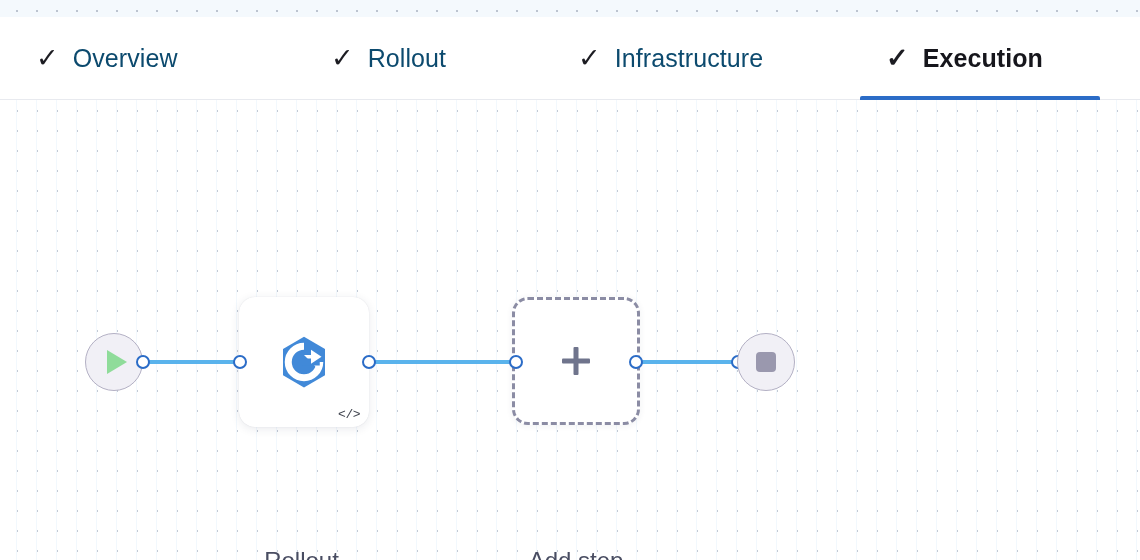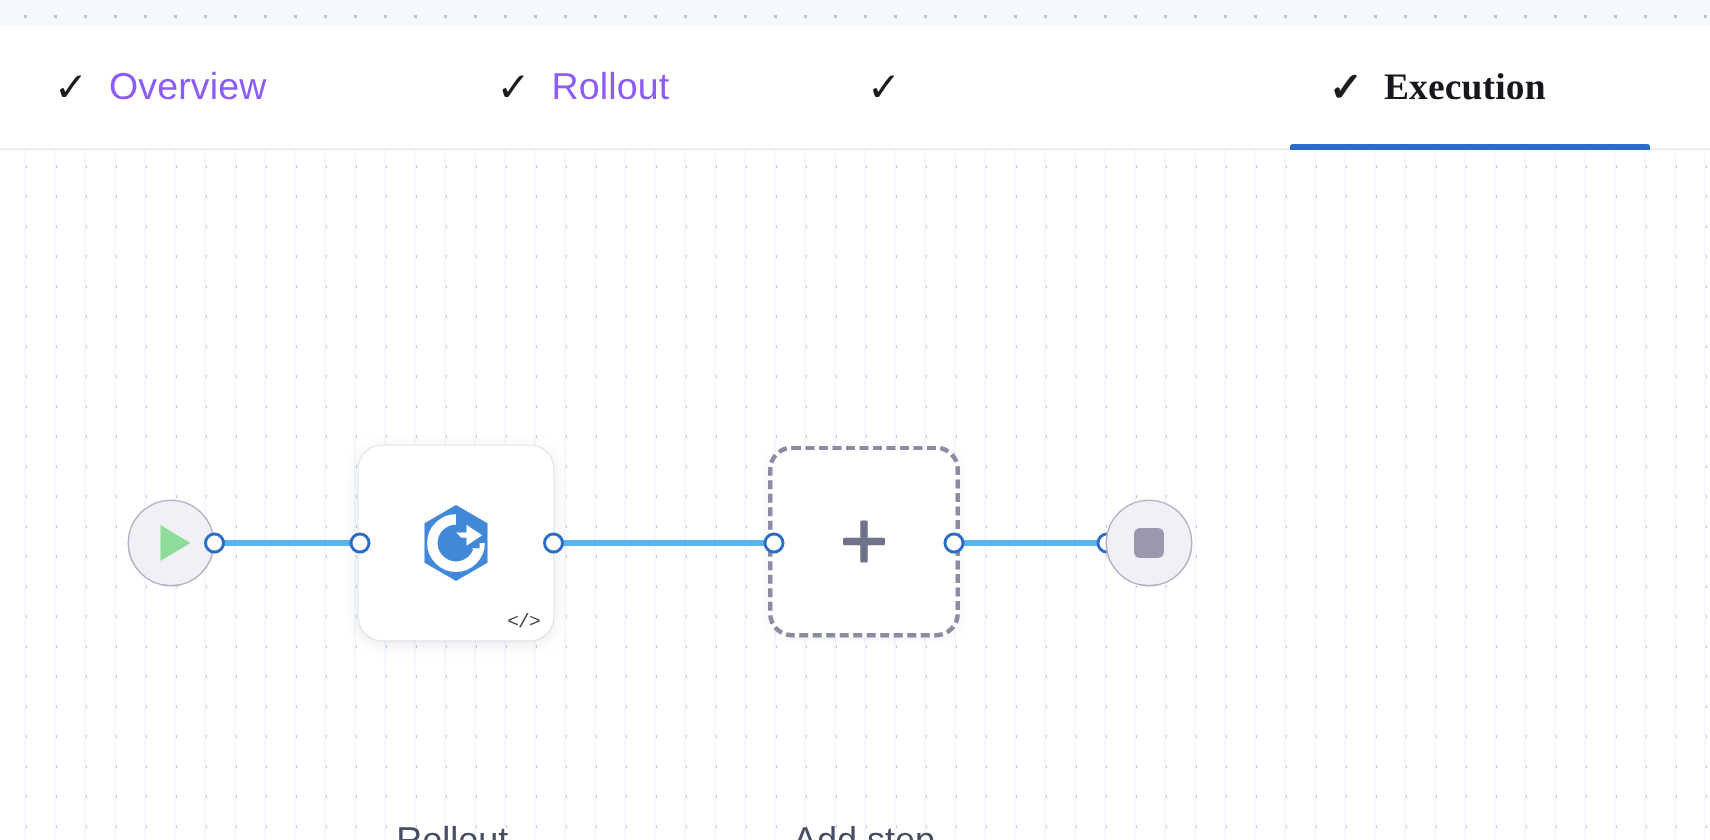--- a/index.html
+++ b/index.html
@@ -58,25 +58,25 @@
   }
   .tab .check {
     font-size: 27px;
     line-height: 1;
     color: #1c1c22;
     font-weight: 400;
     display: block;
   }
   .tab .tab-label {
     font-size: 25px;
-    color: #8b5cf6;
+    color: #0c4a6e;
     letter-spacing: 0.1px;
     white-space: nowrap;
   }
-  .tab.active .tab-label { font-weight: 700; color: #16161c; font-family: Liberation Serif, serif; }
+  .tab.active .tab-label { font-weight: 700; color: #16161c; }
   .tab.active .check { font-weight: 700; }
   .tab-underline {
     position: absolute;
     bottom: 0;
     left: 0;
     height: 4px;
     border-radius: 2px 2px 0 0;
     background: #2b6cc7;
   }
 
@@ -227,20 +227,21 @@
       <span class="tab-label">Overview</span>
     </div>
 
     <div class="tab" id="tab-1">
       <span class="check">✓</span>
       <span class="tab-label">Rollout</span>
     </div>
 
     <div class="tab" id="tab-2">
       <span class="check">✓</span>
+      <span class="tab-label">Infrastructure</span>
     </div>
 
     <div class="tab active" id="tab-3">
       <span class="check">✓</span>
       <span class="tab-label">Execution</span>
       <span class="tab-underline"></span>
     </div>
 
   </div>
 

